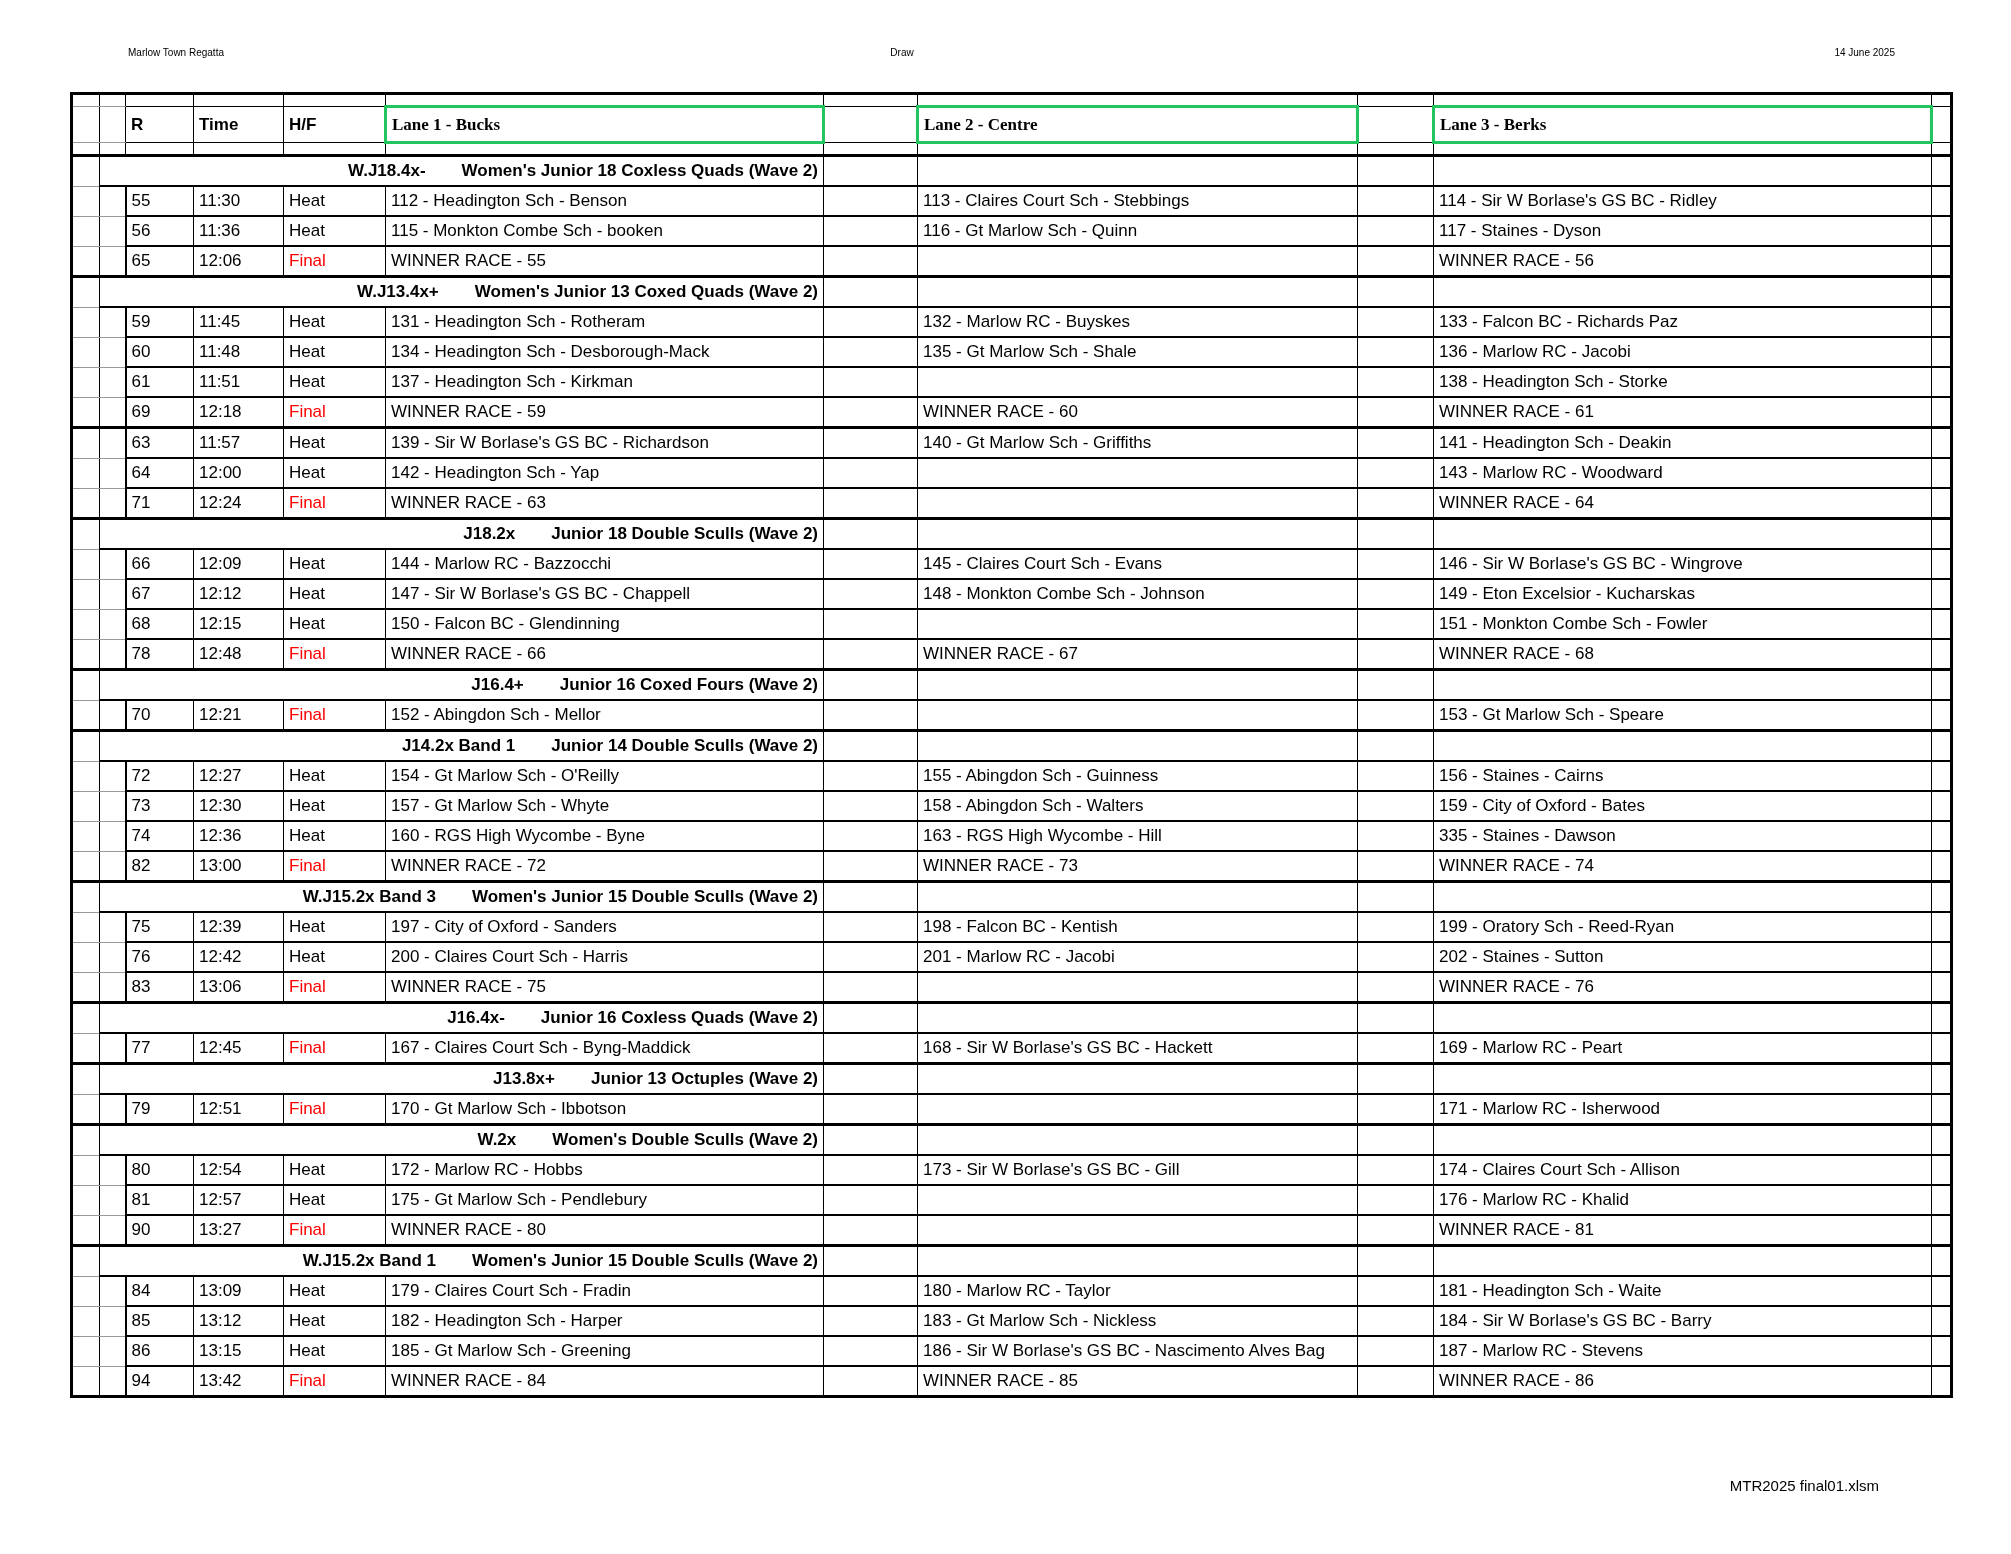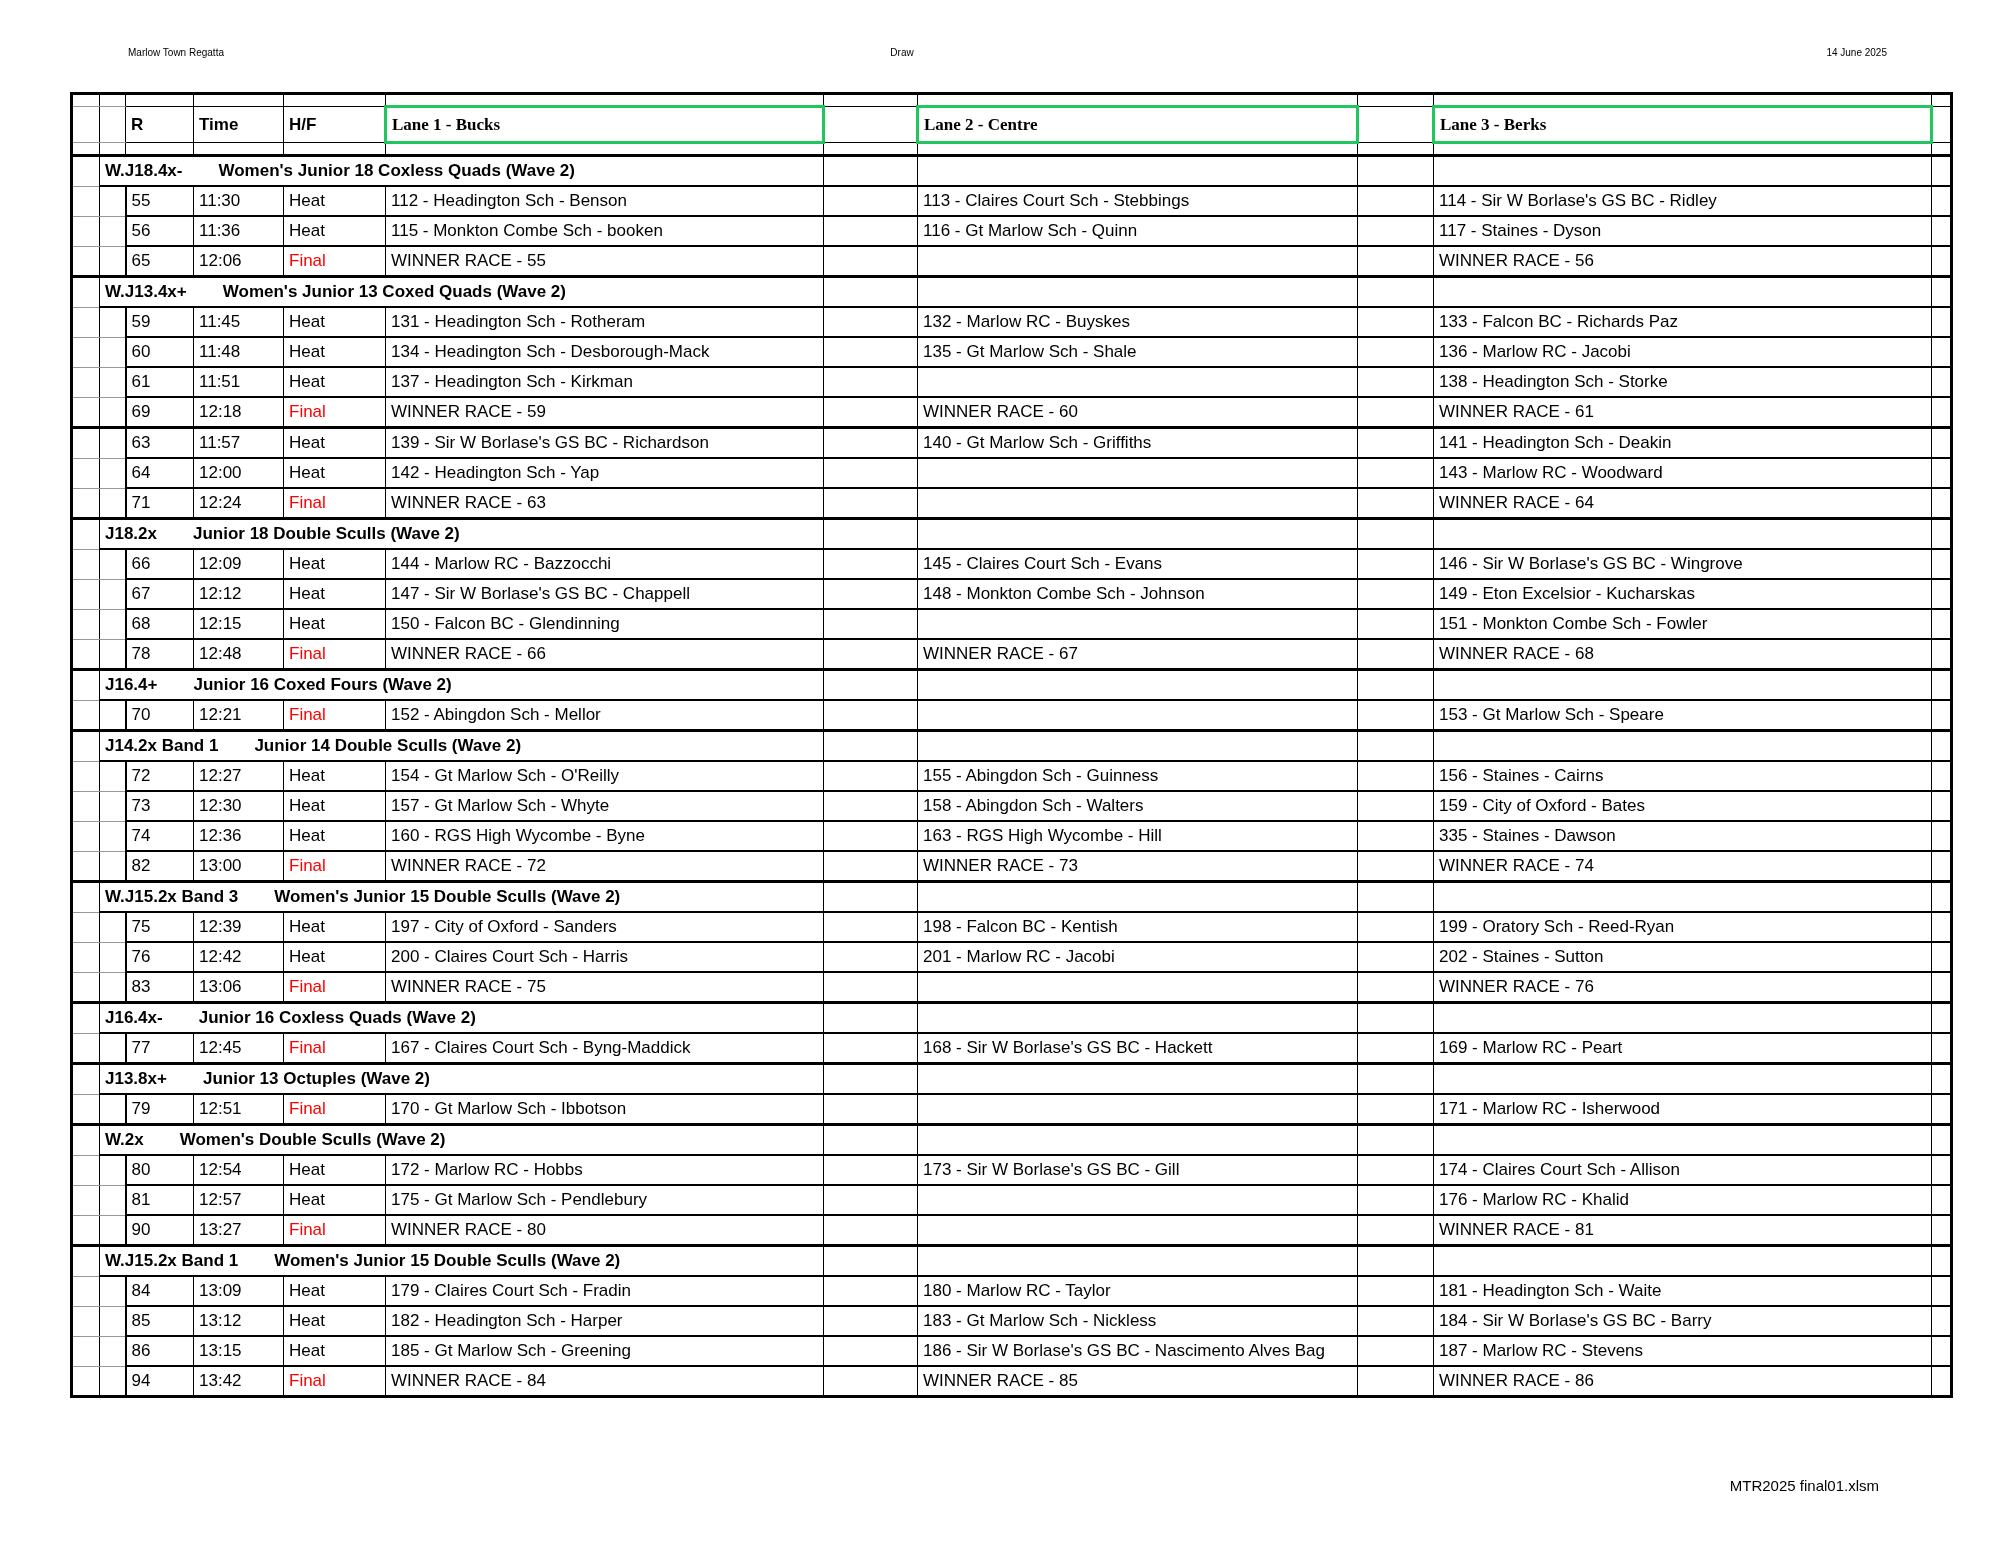--- a/index.html
+++ b/index.html
@@ -3,21 +3,21 @@
 <meta charset="utf-8">
 <style>
   html,body{margin:0;padding:0;}
   body{
     width:2011px;height:1554px;position:relative;background:#fff;color:#000;
     font-family:"Liberation Sans",sans-serif;
   }
   .pagehead{position:absolute;top:47px;font-size:10px;}
   .ph-left{left:128px;}
   .ph-center{left:0;width:1804px;text-align:center;}
-  .ph-right{right:124px;}
+  .ph-right{right:116px;}
   .pagefoot{position:absolute;top:1477px;right:132px;font-size:15px;}
 
   table.draw{
     position:absolute;left:70px;top:92px;width:1880px;
     border-collapse:collapse;table-layout:fixed;
     border:3px solid #000;
   }
   td{
     border:solid #000;border-width:1px 1px 2px 1px;
     height:28px;padding:0 5px;font-size:17px;vertical-align:middle;
@@ -25,21 +25,21 @@
   }
   tr.tnr td{height:10px;padding:0;border-width:1px;}
   tr.hdr td{height:33px;}
   .hc{font-weight:bold;border-width:1px;}
   .lanehead{border:3px solid #22c55e;font-weight:bold;font-family:Liberation Serif, serif;}
   .g{border-bottom:1px solid #999;}
   .gl{border-bottom:3px solid #000;}
   .st{border-top:3px solid #000;}
   .sl{border-bottom-width:3px;}
   .rc{border-left-width:2px;border-radius:6px;}
-  .sechead{font-weight:bold;}
+  .sechead{font-weight:bold;text-align:right;}
   .sname{margin-left:36px;}
   .final{color:#ff0000;margin-left:12px;}
 </style>
 </head>
 <body>
 
 <div class="pagehead ph-left">Marlow Town Regatta</div>
 <div class="pagehead ph-center">Draw</div>
 <div class="pagehead ph-right">14 June 2025</div>
 

